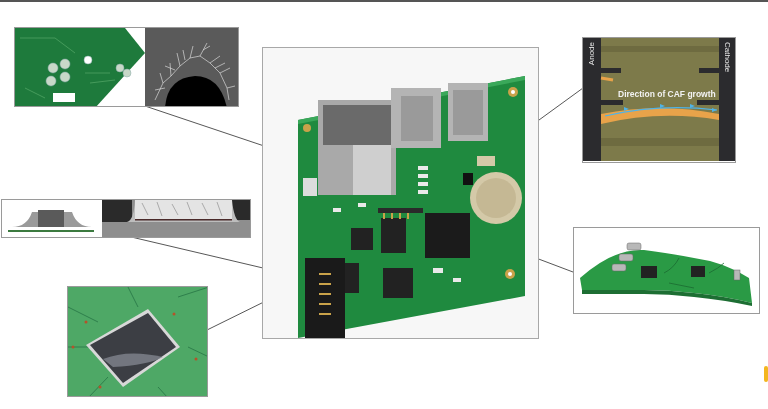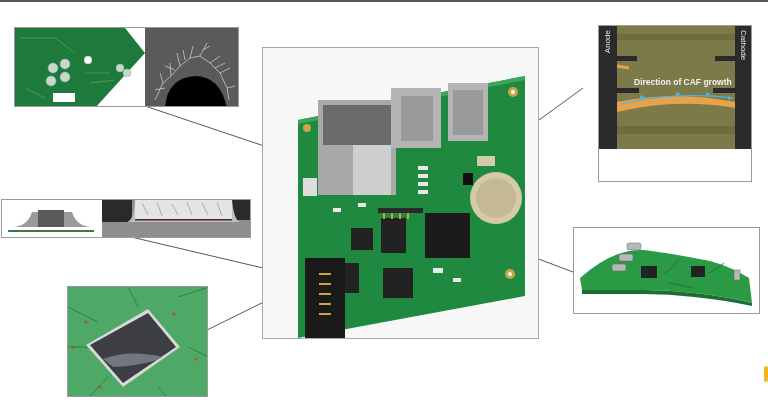--- a/index.html
+++ b/index.html
@@ -53,21 +53,21 @@
     </g>
     <rect x="130" y="0" width="95" height="80" fill="#5a5a5a"></rect>
     <g stroke="#e6e6e6" stroke-width="0.7" fill="none" opacity="0.9">
       <path d="M140,72 L148,55 L145,45 M148,55 L156,48 L155,35 M156,48 L165,38 L162,25 M165,38 L175,30 L178,18 M175,30 L185,28 L192,15 M185,28 L195,35 L205,28 M195,35 L205,45 L215,40 M205,45 L212,60 L220,58 M212,60 L214,72"></path>
       <path d="M150,60 L140,62 M160,42 L150,38 M170,32 L168,22 M188,22 L195,18 M200,40 L210,35"></path>
     </g>
     <path d="M150,80 Q152,50 180,48 Q205,48 212,80 Z" fill="#000"></path>
   </svg>
 </div>
 
-<div class="frame" style="left:582px;top:25px;width:154px;height:157px;margin-left:16px;">
+<div class="frame" style="left:582px;top:37px;width:154px;height:126px;">
   <svg width="154" height="123" viewBox="0 0 154 123">
     <rect width="154" height="123" fill="#2b2b2e"></rect>
     <rect x="18" y="0" width="118" height="123" fill="#7d7a4a"></rect>
     <g fill="#6e6b40">
         <rect x="18" y="8" width="118" height="6"></rect>
         <rect x="18" y="100" width="118" height="8"></rect>
       </g>
     <rect x="18" y="30" width="20" height="5" fill="#2b2b2e"></rect>
       <rect x="116" y="30" width="20" height="5" fill="#2b2b2e"></rect>
     <rect x="18" y="62" width="22" height="5" fill="#2b2b2e"></rect>

